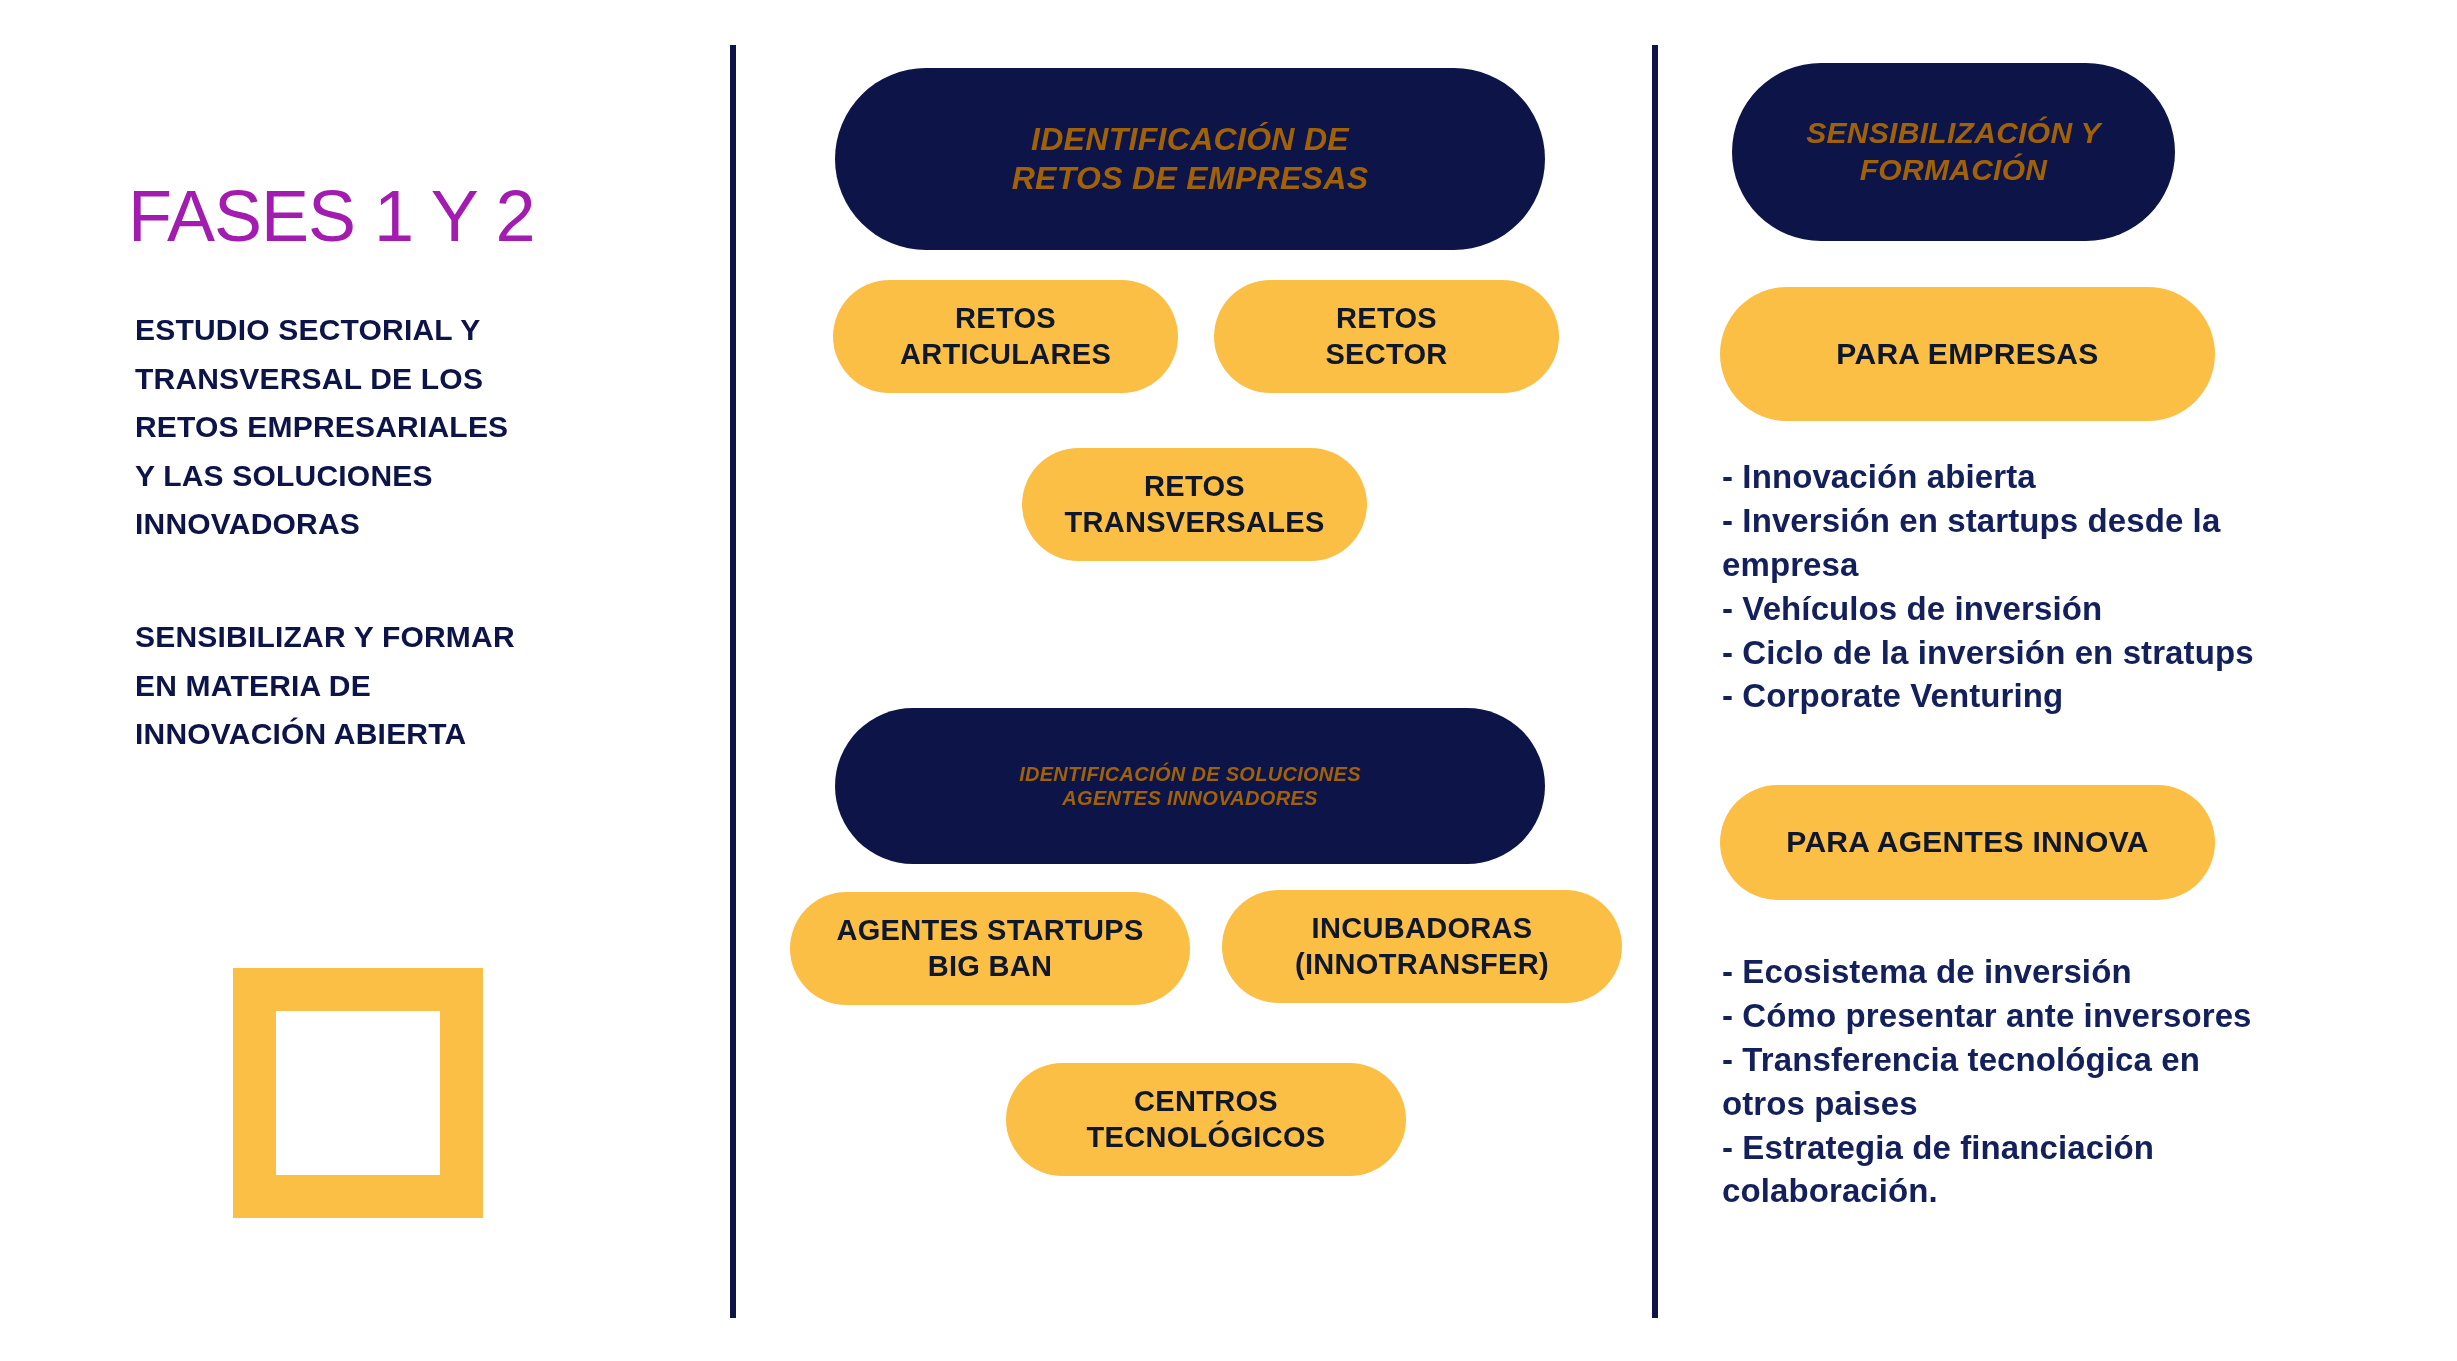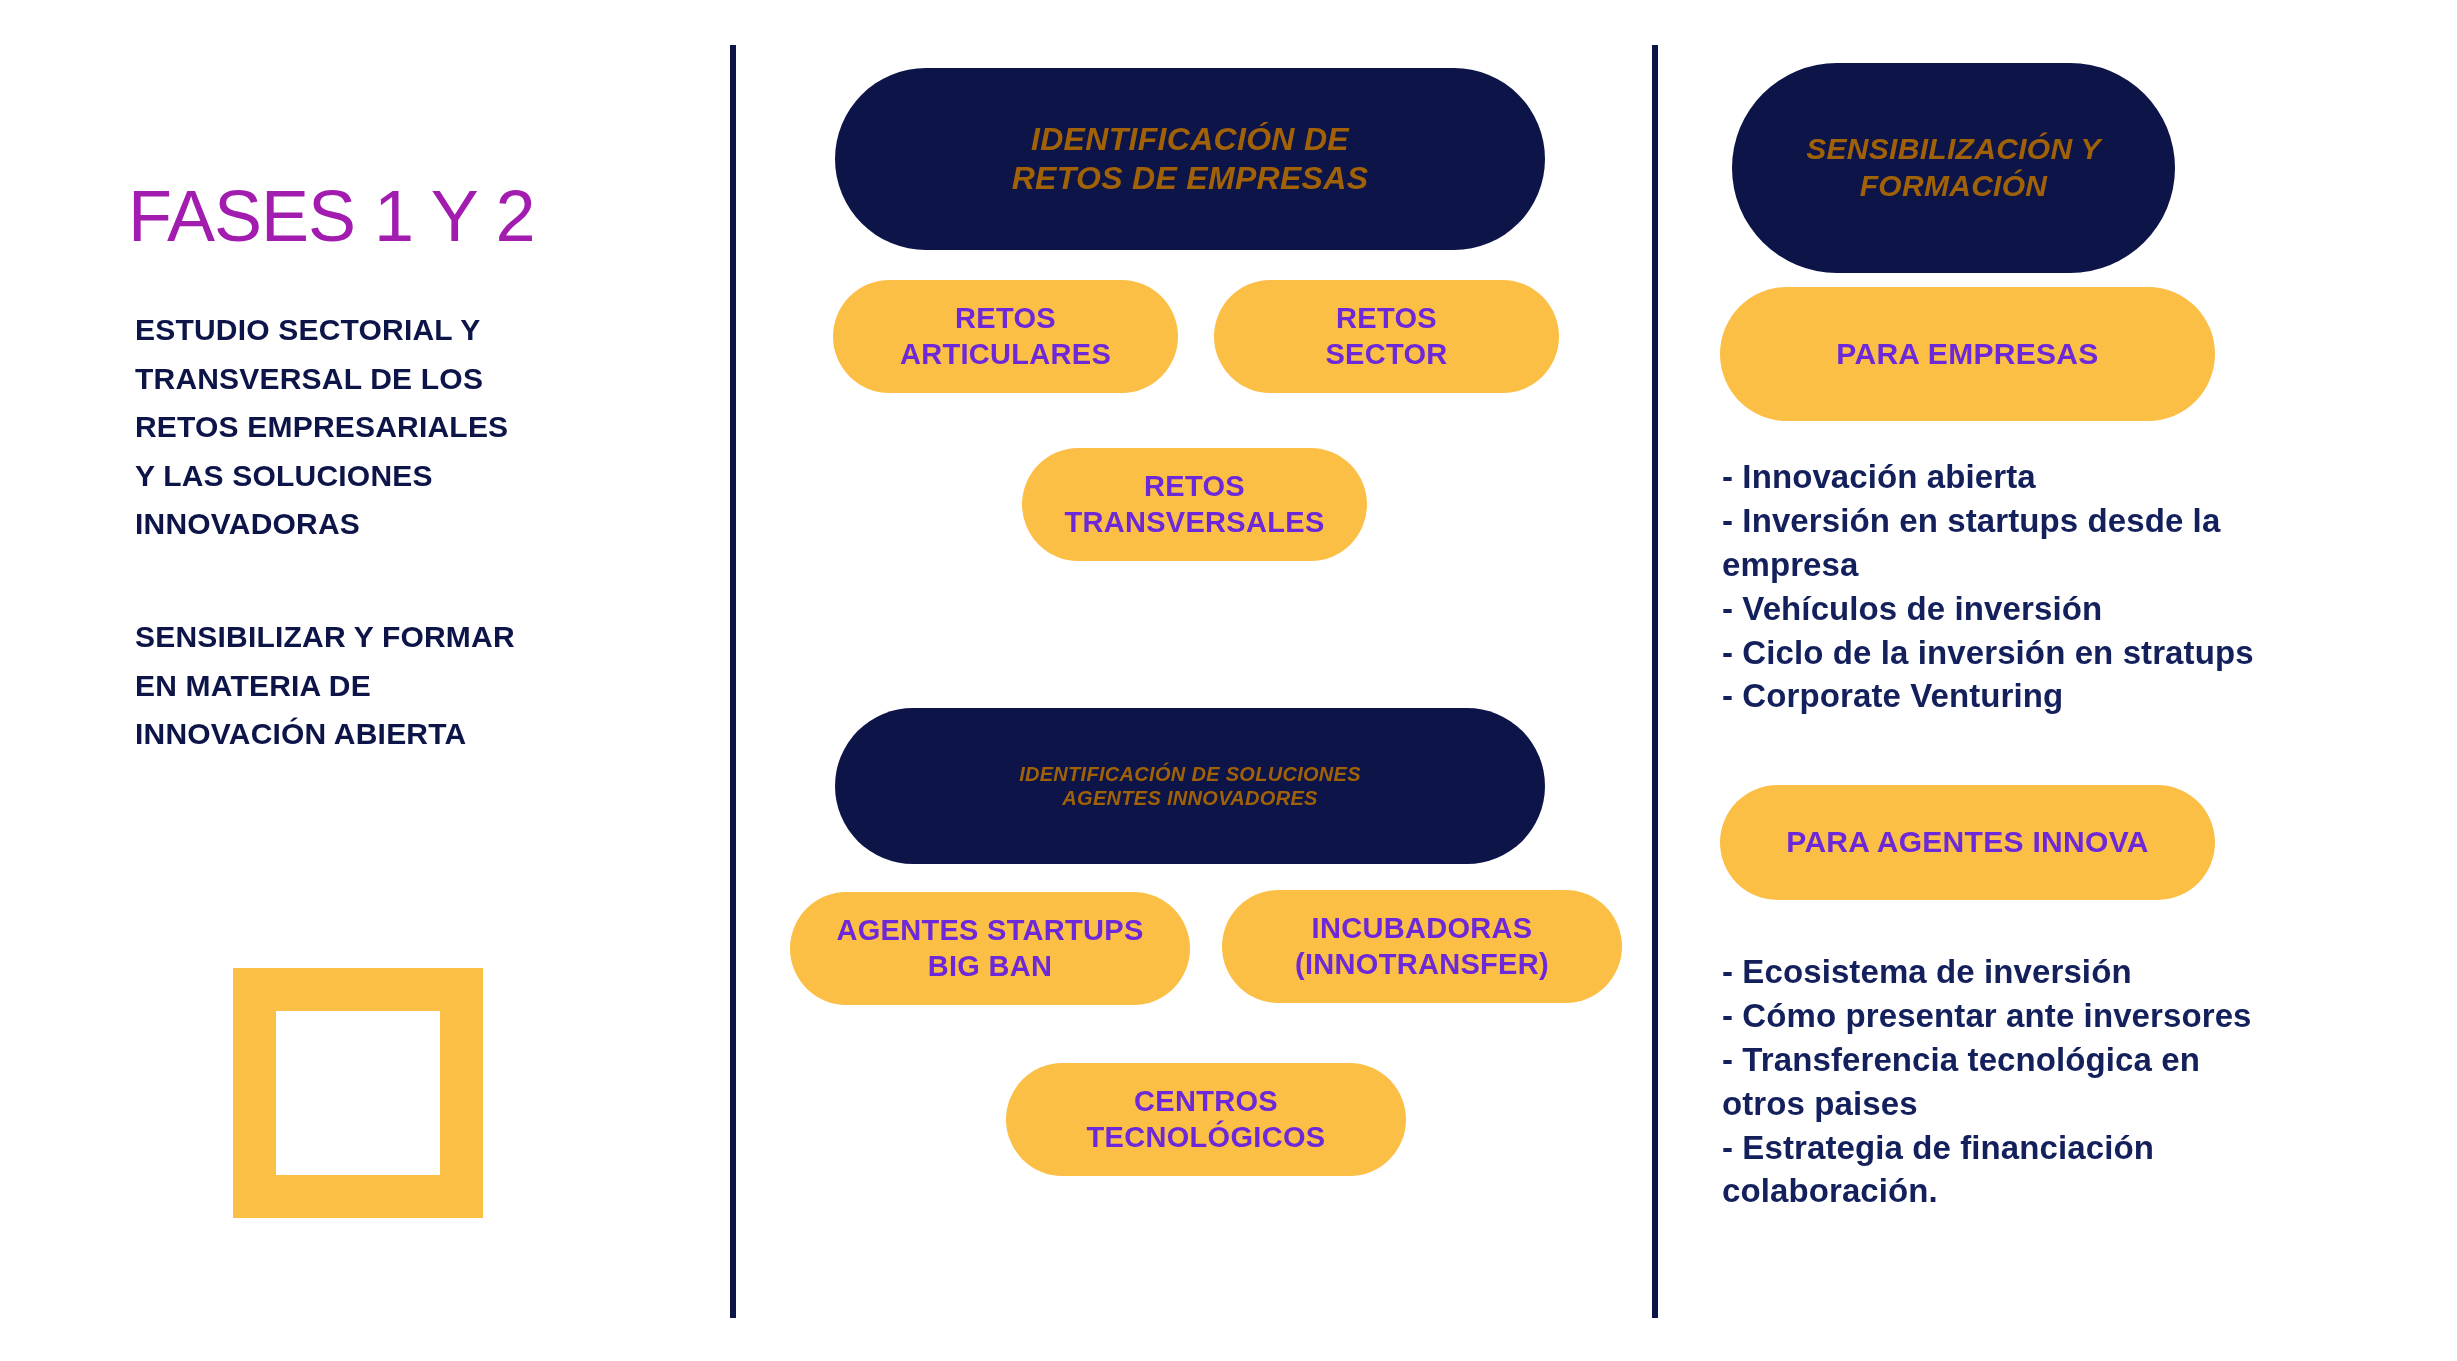--- a/index.html
+++ b/index.html
@@ -80,21 +80,21 @@
     letter-spacing: 0.3px;
   }
   .pill-navy {
     background: #0d1448;
     color: #a16207;
     font-weight: 700;
     font-style: italic;
   }
   .pill-yellow {
     background: #fbbf45;
-    color: #6d28d9;
+    color: #0f172a;
     font-weight: 700;
   }
   .pill .lines { display: block; width: 100%; }
   .pill .ln { display: block; }
 
   
   #box-retos-empresas {
     left: 835px; top: 68px; width: 710px; height: 182px;
     font-size: 32px;
   }
@@ -122,21 +122,21 @@
     left: 1222px; top: 890px; width: 400px; height: 113px;
     font-size: 29px;
   }
   #pill-centros-tecnologicos {
     left: 1006px; top: 1063px; width: 400px; height: 113px;
     font-size: 29px;
   }
 
   
   #pill-sensibilizacion {
-    left: 1732px; top: 63px; width: 443px; height: 210px;
+    left: 1732px; top: 63px; width: 443px; height: 178px;
     font-size: 30px;
   }
   #pill-para-empresas {
     left: 1720px; top: 287px; width: 495px; height: 134px;
     font-size: 30px;
   }
   #pill-para-agentes {
     left: 1720px; top: 785px; width: 495px; height: 115px;
     font-size: 30px;
   }

